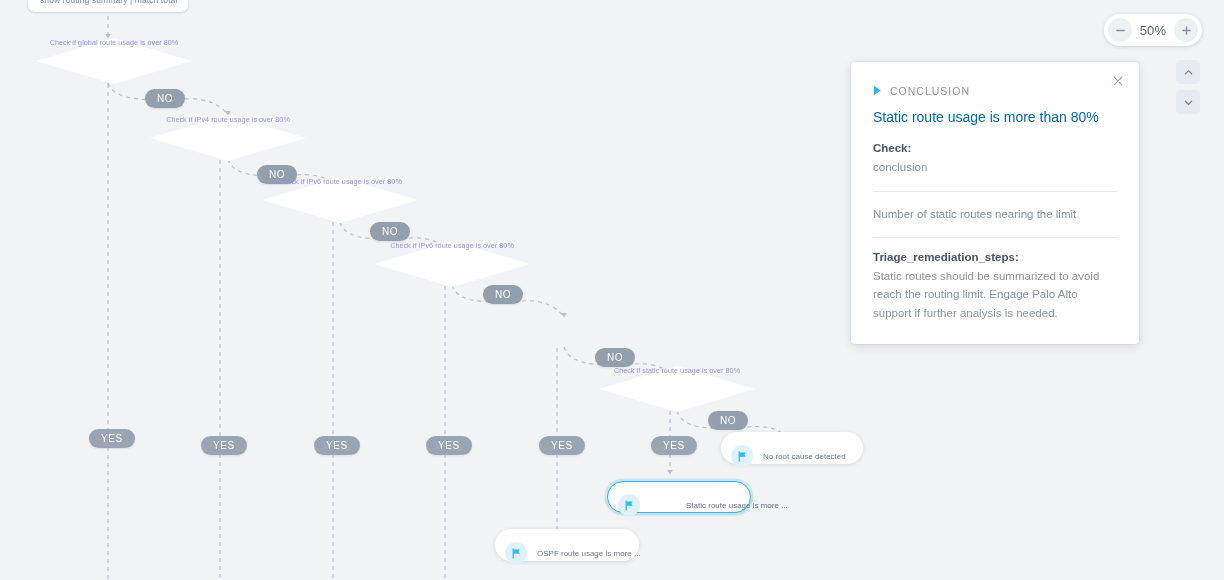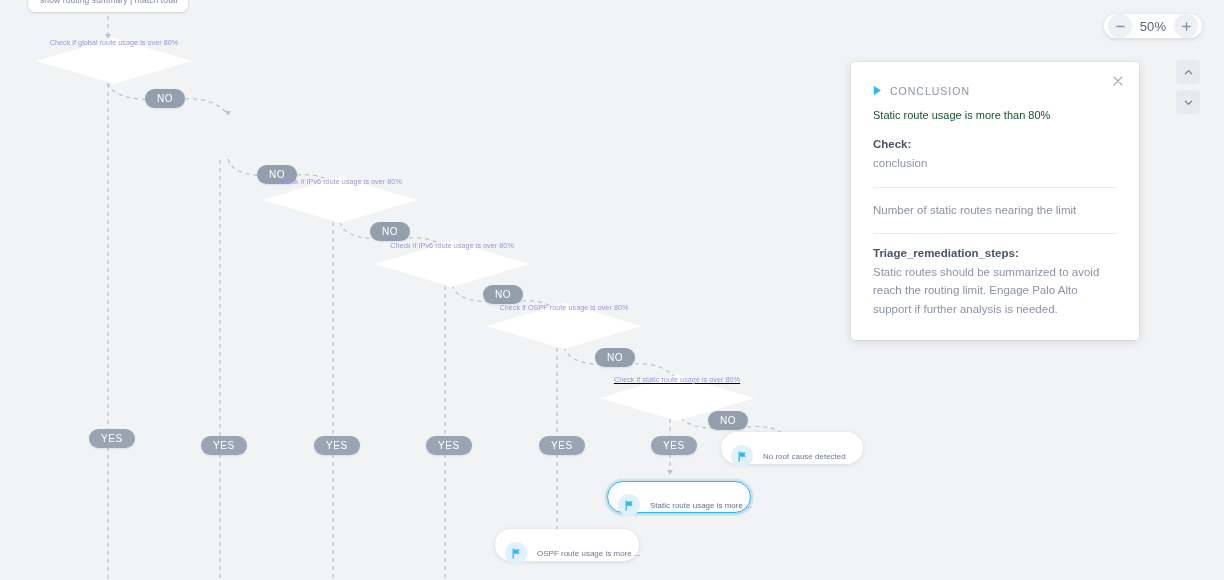--- a/index.html
+++ b/index.html
@@ -113,27 +113,27 @@
     align-items: center;
     justify-content: center;
     flex: 0 0 auto;
     margin-right: 10px;
   }
   .leaf .leaf-text {
     font-size: 8px;
     color: #6d7893;
     white-space: nowrap;
   }
-  .leaf.selected .leaf-text { color: #64708c; }
+  .leaf.selected .leaf-text { color: #64708c; margin-left: 36px; }
 
   
   #zoom-control {
     position: absolute;
     right: 22px; top: 14px;
-    height: 24px;
+    height: 32px;
     background: #ffffff;
     border-radius: 17px;
     display: flex;
     align-items: center;
     padding: 0 4px;
     box-shadow: 0 1px 4px rgba(40,50,70,.16);
     z-index: 30;
   }
   .zbtn {
     width: 24px; height: 24px;
@@ -205,22 +205,22 @@
     align-items: center;
     gap: 8px;
     margin-bottom: 8px;
   }
   .panel-kicker .kicker-text {
     font-size: 10.5px;
     color: #8b93a4;
     letter-spacing: 1px;
   }
   .panel-title {
-    font-size: 11px;
-    color: #14532d;
+    font-size: 14px;
+    color: #0369a1;
     margin: 0 0 16px 0;
     font-weight: normal;
     line-height: 1.3;
   }
   .field-label {
     font-size: 11.5px;
     color: #4a5468;
     font-weight: bold;
     margin-bottom: 4px;
   }
@@ -288,37 +288,37 @@
 
     <div class="cmd-node" style="left:28px; top:-12px; width:160px; height:24px;">
       <span class="cmd-text">show routing summary | match total</span>
     </div>
 
     <div class="diamond" style="left:36px; top:38px; width:156px; height:46px;">
       <div class="dshape"></div>
       <span class="dlabel">Check if global route usage is over 80%</span>
     </div>
 
+    <div class="diamond" style="left:150px; top:115px; width:156px; height:46px;">
+      <div class="dshape"></div>
+      <span class="dlabel">Check if IPv4 route usage is over 80%</span>
+    </div>
 
     <div class="diamond" style="left:262px; top:177px; width:156px; height:46px;">
       <div class="dshape"></div>
       <span class="dlabel">Check if IPv6 route usage is over 80%</span>
     </div>
 
     <div class="diamond" style="left:374px; top:241px; width:156px; height:46px;">
       <div class="dshape"></div>
       <span class="dlabel">Check if IPv6 route usage is over 80%</span>
     </div>
 
-    <div class="diamond" style="left:486px; top:303px; width:156px; height:46px;">
-      <div class="dshape"></div>
-      <span class="dlabel">Check if OSPF route usage is over 80%</span>
-    </div>
-
-    <div class="diamond" style="left:599px; top:375px; width:156px; height:46px;text-decoration:underline;">
+
+    <div class="diamond" style="left:599px; top:366px; width:156px; height:46px;">
       <div class="dshape"></div>
       <span class="dlabel">Check if static route usage is over 80%</span>
     </div>
 
     <div class="pill no" style="left:145px; top:89px;">
       <span>NO</span>
     </div>
     <div class="pill no" style="left:257px; top:165px;">
       <span>NO</span>
     </div>

